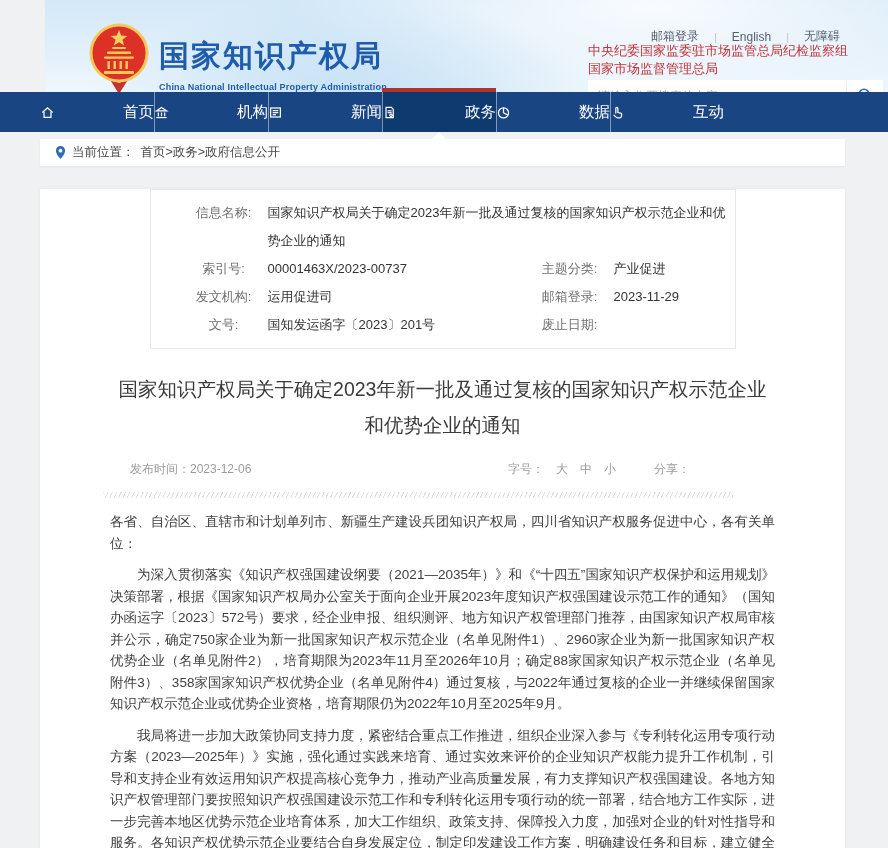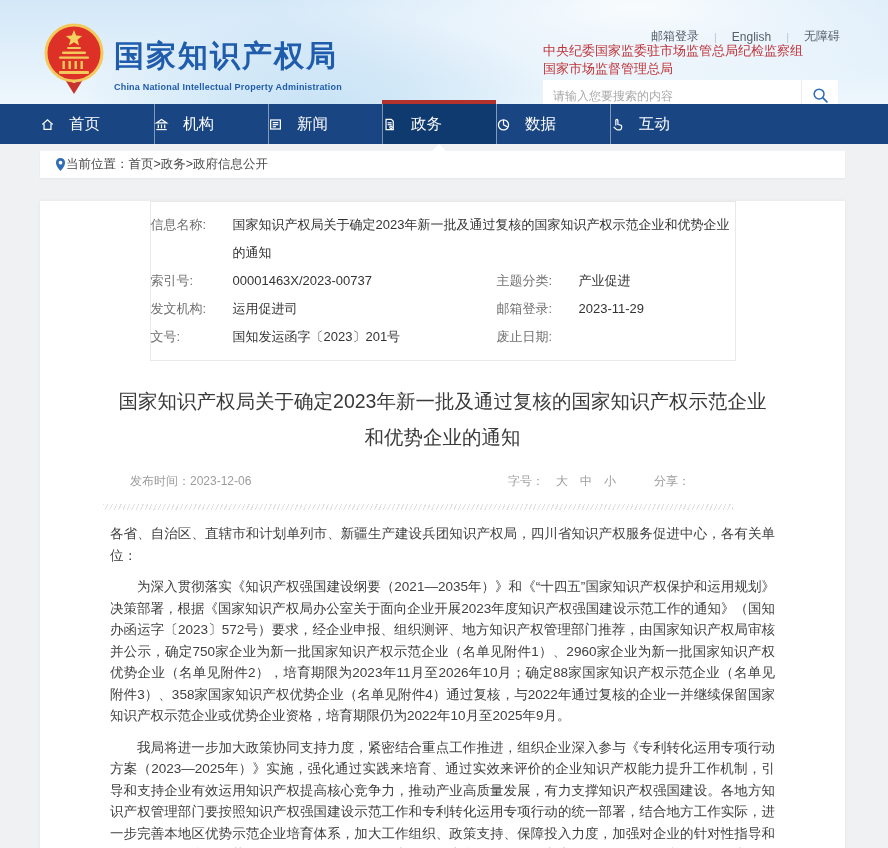--- a/index.html
+++ b/index.html
@@ -1,24 +1,24 @@
 <!DOCTYPE html>
 <html><head>
 <meta charset="utf-8">
 <style>
   html,body { margin:0; padding:0; background:#e9ebee; }
   .page { width:888px; height:848px; position:relative; overflow:hidden;
           background:#f0f1f3; font-family:"Liberation Sans","DejaVu Sans",sans-serif; }
 
   
-  .header { height:104px; position:relative;
+  .header { height:92px; position:relative;
     background:
       radial-gradient(ellipse 420px 200px at 36% 130%, rgba(150,200,235,.55), rgba(150,200,235,0) 62%),
       radial-gradient(ellipse 520px 130px at 72% 6%, rgba(255,255,255,.85), rgba(255,255,255,0) 70%),
-      linear-gradient(180deg,#d3e8f8 0%,#dfeefa 45%,#eef7fd 100%); }
+      linear-gradient(180deg,#d3e8f8 0%,#dfeefa 45%,#eef7fd 100%); margin-left: 45px; }
   .logo-link { position:absolute; left:42px; top:22px; display:flex; cursor:pointer; }
   .logo-text { position:absolute; left:114px; top:36px; color:#1f5cab; cursor:pointer; }
   .logo-title { font-size:30px; font-weight:bold; letter-spacing:2px; }
   .logo-sub { font-size:9px; font-weight:bold; margin-top:5px; letter-spacing:0.2px; white-space:nowrap; }
 
   .top-links { position:absolute; top:28px; right:48px; display:flex; align-items:center; gap:15px;
                font-size:12px; color:#555f6b; }
   .top-links .lnk { cursor:pointer; }
   .top-links .sep { color:#bcc8d5; font-size:11px; }
 
@@ -28,49 +28,49 @@
   .search-box { position:absolute; left:543px; top:80px; width:295px; height:31px; background:#fff;
                 display:flex; align-items:stretch; }
   .search-box input { flex:1; border:none; outline:none; font-size:12px; padding:0 10px; color:#333;
                       font-family:"Liberation Sans","DejaVu Sans",sans-serif; background:transparent; }
   .search-box input::placeholder { color:#a9a9a9; }
   .search-btn { width:36px; display:flex; align-items:center; justify-content:center;
                 border-left:1px solid #ececec; cursor:pointer; background:#fff; }
 
   
   .nav { height:40px; background:#1a4583; display:flex; padding-left:40px; position:relative; }
-  .tab { width:114px; display:flex; align-items:center; justify-content:flex-start; gap:14px;
+  .tab { width:114px; display:flex; align-items:center; justify-content:space-between; gap:14px;
          color:#fff; font-size:15.5px; position:relative; cursor:pointer; }
   .tab + .tab::before { content:''; position:absolute; left:0; top:0; bottom:0; width:1px;
                         background:rgba(255,255,255,.45); }
   .tab.active { background:#0e3a70; }
   .tab .red-bar { display:none; }
   .tab.active .red-bar { display:block; position:absolute; top:-4px; left:0; right:0; height:4px; background:#b2322e; }
   .tab.active::after { content:''; position:absolute; top:40px; left:50%; margin-left:-7px;
                        border-left:7px solid transparent; border-right:7px solid transparent;
                        border-bottom:7px solid #ffffff; }
   .tab svg { display:block; }
 
   
   .breadcrumb { margin:7px 0 0 40px; width:805px; height:27px; background:#fff; box-sizing:border-box;
-                display:flex; align-items:center; padding-left:15px; 
+                display:flex; align-items:center; padding-left:15px; gap:6px;
                 font-size:12.5px; color:#4a4a4a; box-shadow:0 1px 2px rgba(0,0,0,.05); }
   .breadcrumb .path { cursor:pointer; }
 
   
   .panel { margin:10px 0 0 40px; width:805px; background:#fff; box-sizing:border-box;
            box-shadow:0 0 4px rgba(0,0,0,.05); padding-bottom:40px; }
 
   .info-box { width:584px; margin:23px auto 0; border:1px solid #e8e8e8; padding:9px 0; font-size:13px; }
   .info-row { display:flex; line-height:28px; }
   .cell { display:flex; min-width:0; }
   .cell-l { width:346px; flex-shrink:0; }
   .cell-r { flex:1; }
   .cell-full { width:100%; }
-  .lbl { width:76px; text-align:left; color:#6f6f6f; flex-shrink:0; }
+  .lbl { width:76px; text-align:center; color:#6f6f6f; flex-shrink:0;margin-left:35px; }
   .val { color:#333; padding-left:6px; white-space:nowrap; }
   .cell-full .val { white-space:normal; flex:1; }
 
   .doc-title { margin:22px auto 0; max-width:648px; text-align:center; font-size:19.5px;
                color:#3a3a3a; line-height:36px; font-weight:400; }
 
   .meta-row { margin:18px 155px 0 90px; display:flex; justify-content:space-between;
               align-items:center; font-size:12px; color:#9c9c9c;gap:24px; }
   .meta-right { display:flex; align-items:center; gap:12px; }
   .fs-opt { cursor:pointer; }

